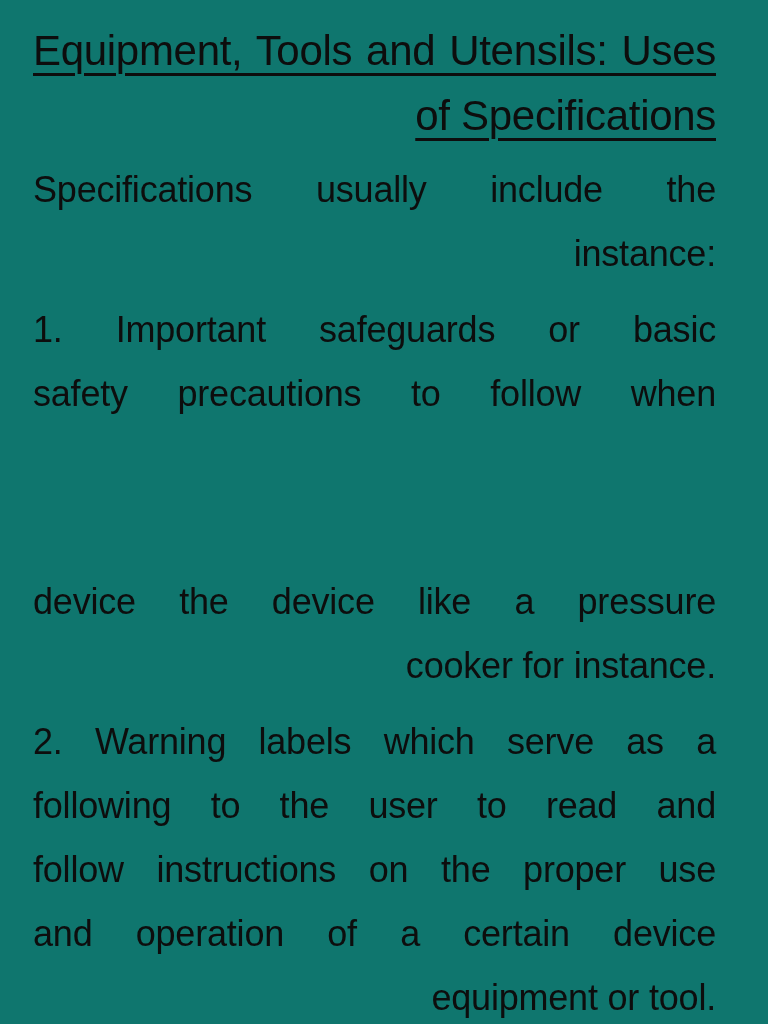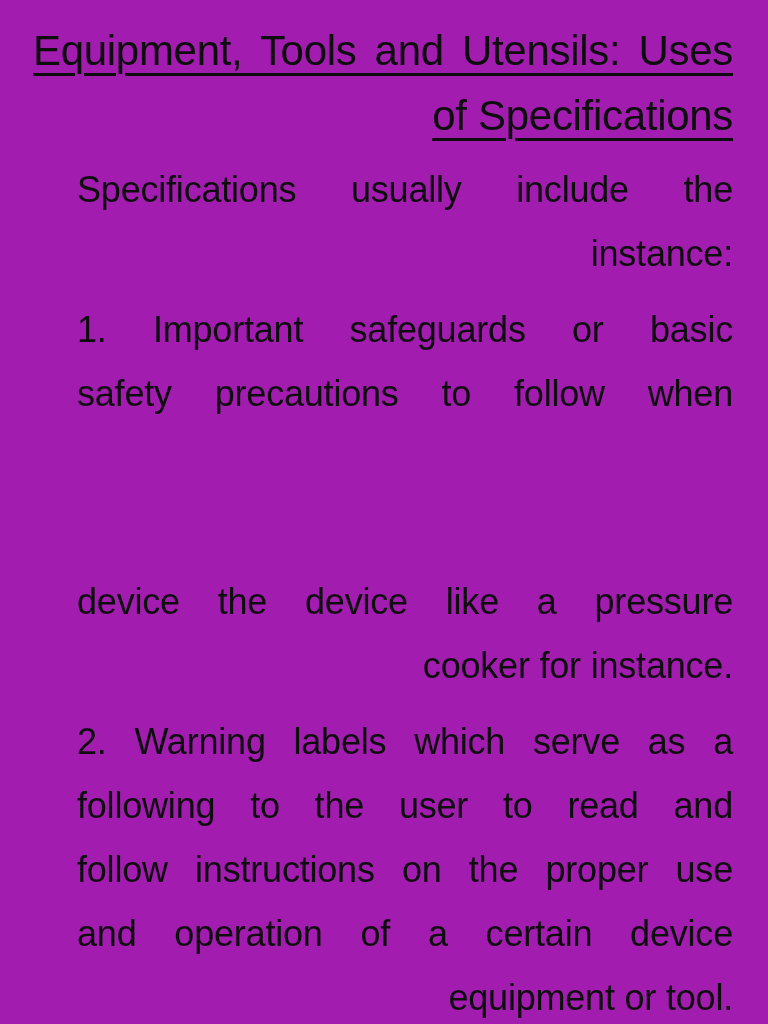--- a/index.html
+++ b/index.html
@@ -5,25 +5,25 @@
   html, body {
     margin: 0;
     padding: 0;
     background: #e9e9e9;
   }
   .page {
     position: relative;
     width: 768px;
     height: 1024px;
     margin: 0 auto;
-    background: #a21caf;
+    background: #0f766e;
     color: #0d0d0d;
     overflow: hidden;
     box-sizing: border-box;
-    padding: 18px 35px 0 33px;
+    padding: 18px 52px 0 33px;
     font-family: "Liberation Sans", "DejaVu Sans", sans-serif;
   }
   .heading {
     margin: 0 0 10px 0;
   }
   .heading .line {
     font-size: 42px;
     line-height: 65px;
     font-weight: normal;
     letter-spacing: -0.3px;
@@ -31,21 +31,20 @@
     text-decoration-thickness: 3px;
     text-underline-offset: 8px;
   }
   .para {
     margin: 0 0 12px 0;
   }
   .para .line {
     font-size: 36px;
     line-height: 64px;
     letter-spacing: -0.2px;
-    margin-left: 44px;
   }
   .line {
     white-space: nowrap;
     text-align: right;
   }
   .line.just {
     white-space: normal;
     text-align: justify;
     text-align-last: justify;
   }

